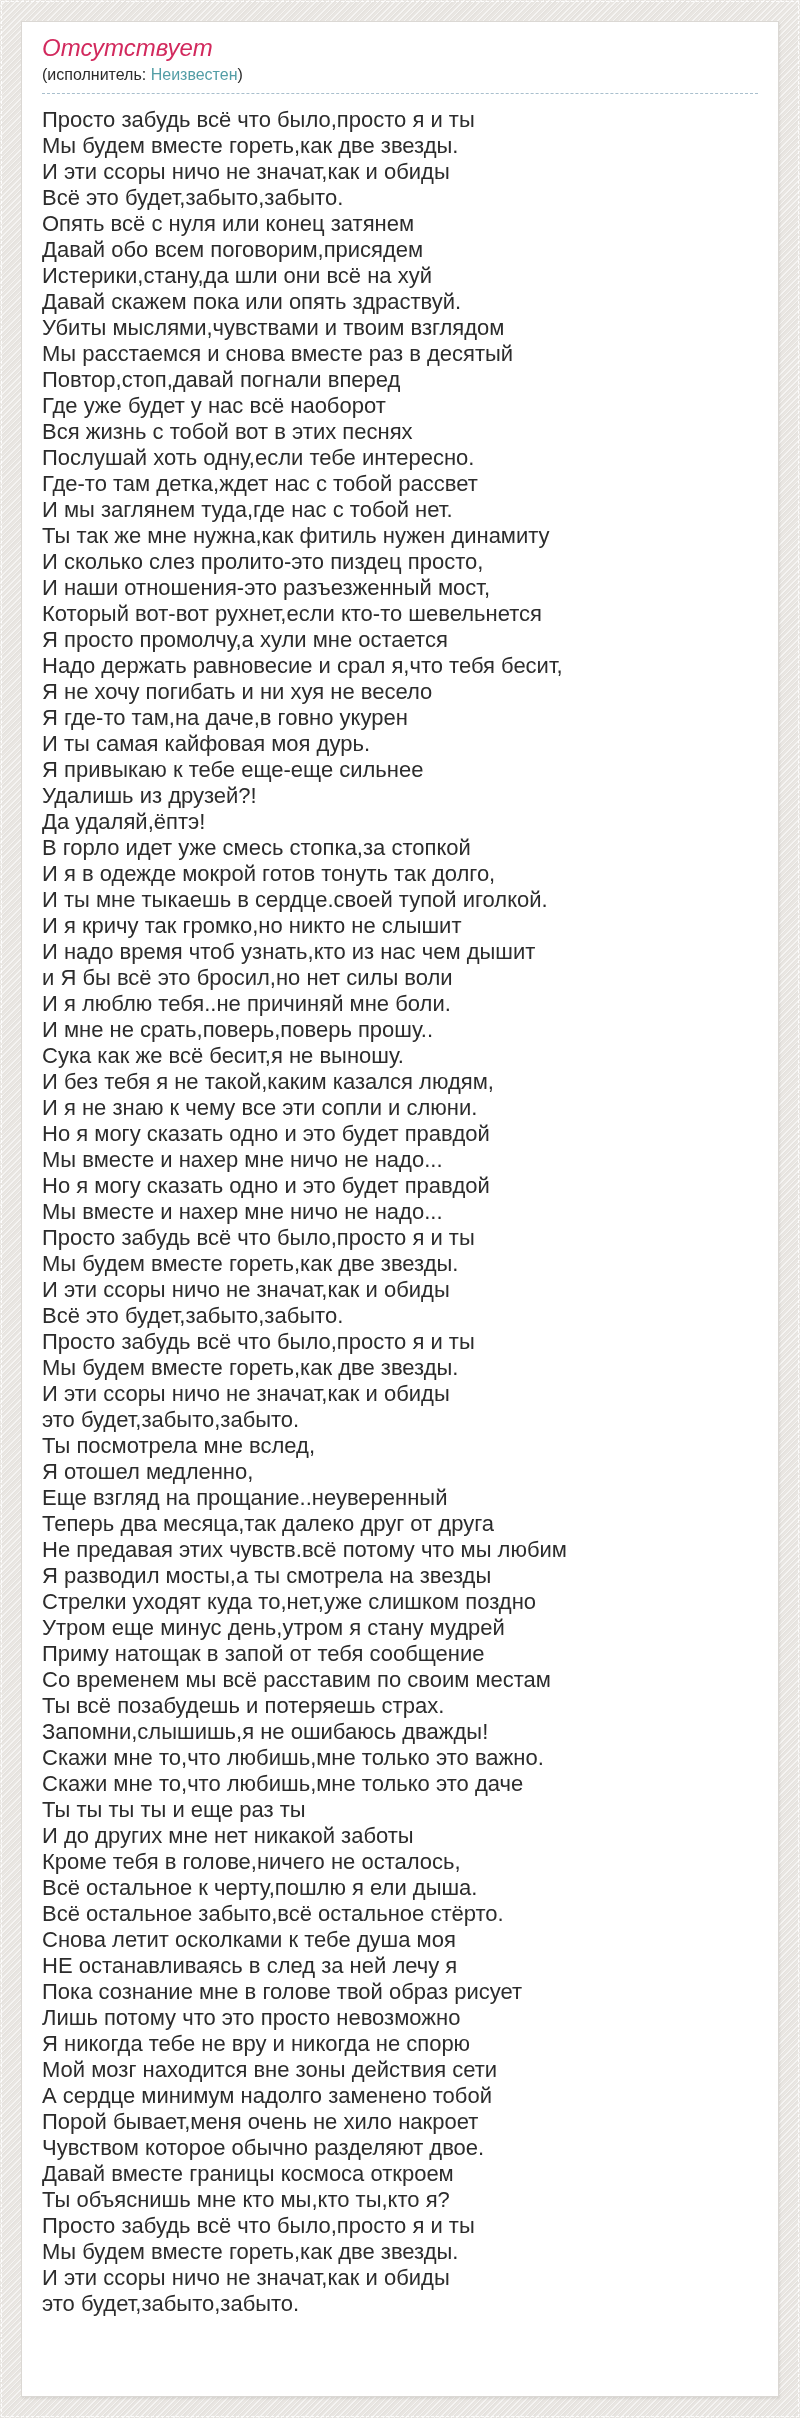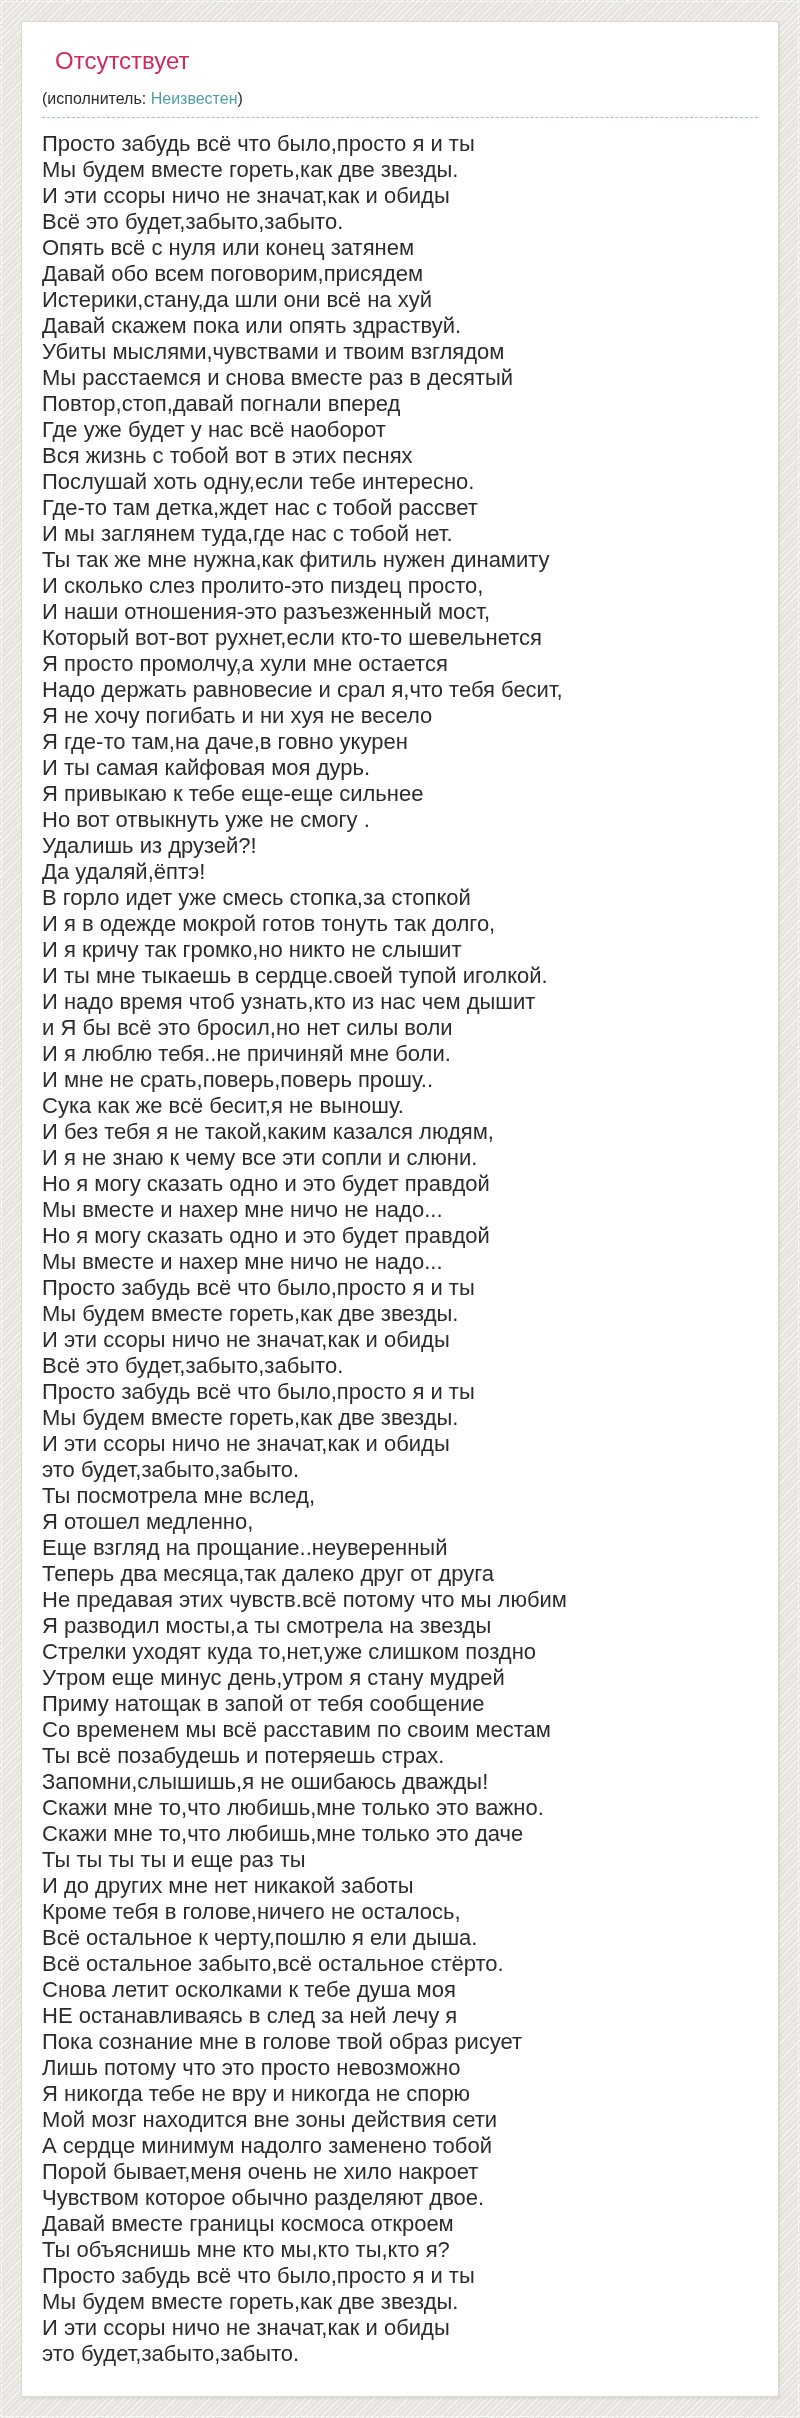--- a/index.html
+++ b/index.html
@@ -37,25 +37,26 @@
     border: 1px solid #dbd8d4;
     box-shadow: 1px 2px 2px rgba(0,0,0,0.07);
     padding: 12px 20px 30px 20px;
     z-index: 1;
   }
   .head {
     border-bottom: 1px dashed #a9bfcd;
     padding-bottom: 8px;
   }
   h1.song-title {
-    margin: 13px;
+    margin: 0;
     font-size: 24px;
     line-height: 1.2;
     font-weight: 400;
     color: #d2295d;
+    font-style: italic;
   }
   .artist-line {
     margin: 2px 0 0 0;
     font-size: 16px;
     line-height: 20px;
     color: #2b2b2b;
   }
   .artist-line a {
     color: #539ea6;
     text-decoration: none;
@@ -102,27 +103,26 @@
       <div class="line">Ты так же мне нужна,как фитиль нужен динамиту</div>
       <div class="line">И сколько слез пролито-это пиздец просто,</div>
       <div class="line">И наши отношения-это разъезженный мост,</div>
       <div class="line">Который вот-вот рухнет,если кто-то шевельнется</div>
       <div class="line">Я просто промолчу,а хули мне остается</div>
       <div class="line">Надо держать равновесие и срал я,что тебя бесит,</div>
       <div class="line">Я не хочу погибать и ни хуя не весело</div>
       <div class="line">Я где-то там,на даче,в говно укурен</div>
       <div class="line">И ты самая кайфовая моя дурь.</div>
       <div class="line">Я привыкаю к тебе еще-еще сильнее</div>
-      <div class="line">Но вот отвыкнуть уже не смогу .</div>
       <div class="line">Удалишь из друзей?!</div>
       <div class="line">Да удаляй,ёптэ!</div>
       <div class="line">В горло идет уже смесь стопка,за стопкой</div>
       <div class="line">И я в одежде мокрой готов тонуть так долго,</div>
+      <div class="line">И ты мне тыкаешь в сердце.своей тупой иголкой.</div>
       <div class="line">И я кричу так громко,но никто не слышит</div>
-      <div class="line">И ты мне тыкаешь в сердце.своей тупой иголкой.</div>
       <div class="line">И надо время чтоб узнать,кто из нас чем дышит</div>
       <div class="line">и Я бы всё это бросил,но нет силы воли</div>
       <div class="line">И я люблю тебя..не причиняй мне боли.</div>
       <div class="line">И мне не срать,поверь,поверь прошу..</div>
       <div class="line">Сука как же всё бесит,я не выношу.</div>
       <div class="line">И без тебя я не такой,каким казался людям,</div>
       <div class="line">И я не знаю к чему все эти сопли и слюни.</div>
       <div class="line">Но я могу сказать одно и это будет правдой</div>
       <div class="line">Мы вместе и нахер мне ничо не надо...</div>
       <div class="line">Но я могу сказать одно и это будет правдой</div>

